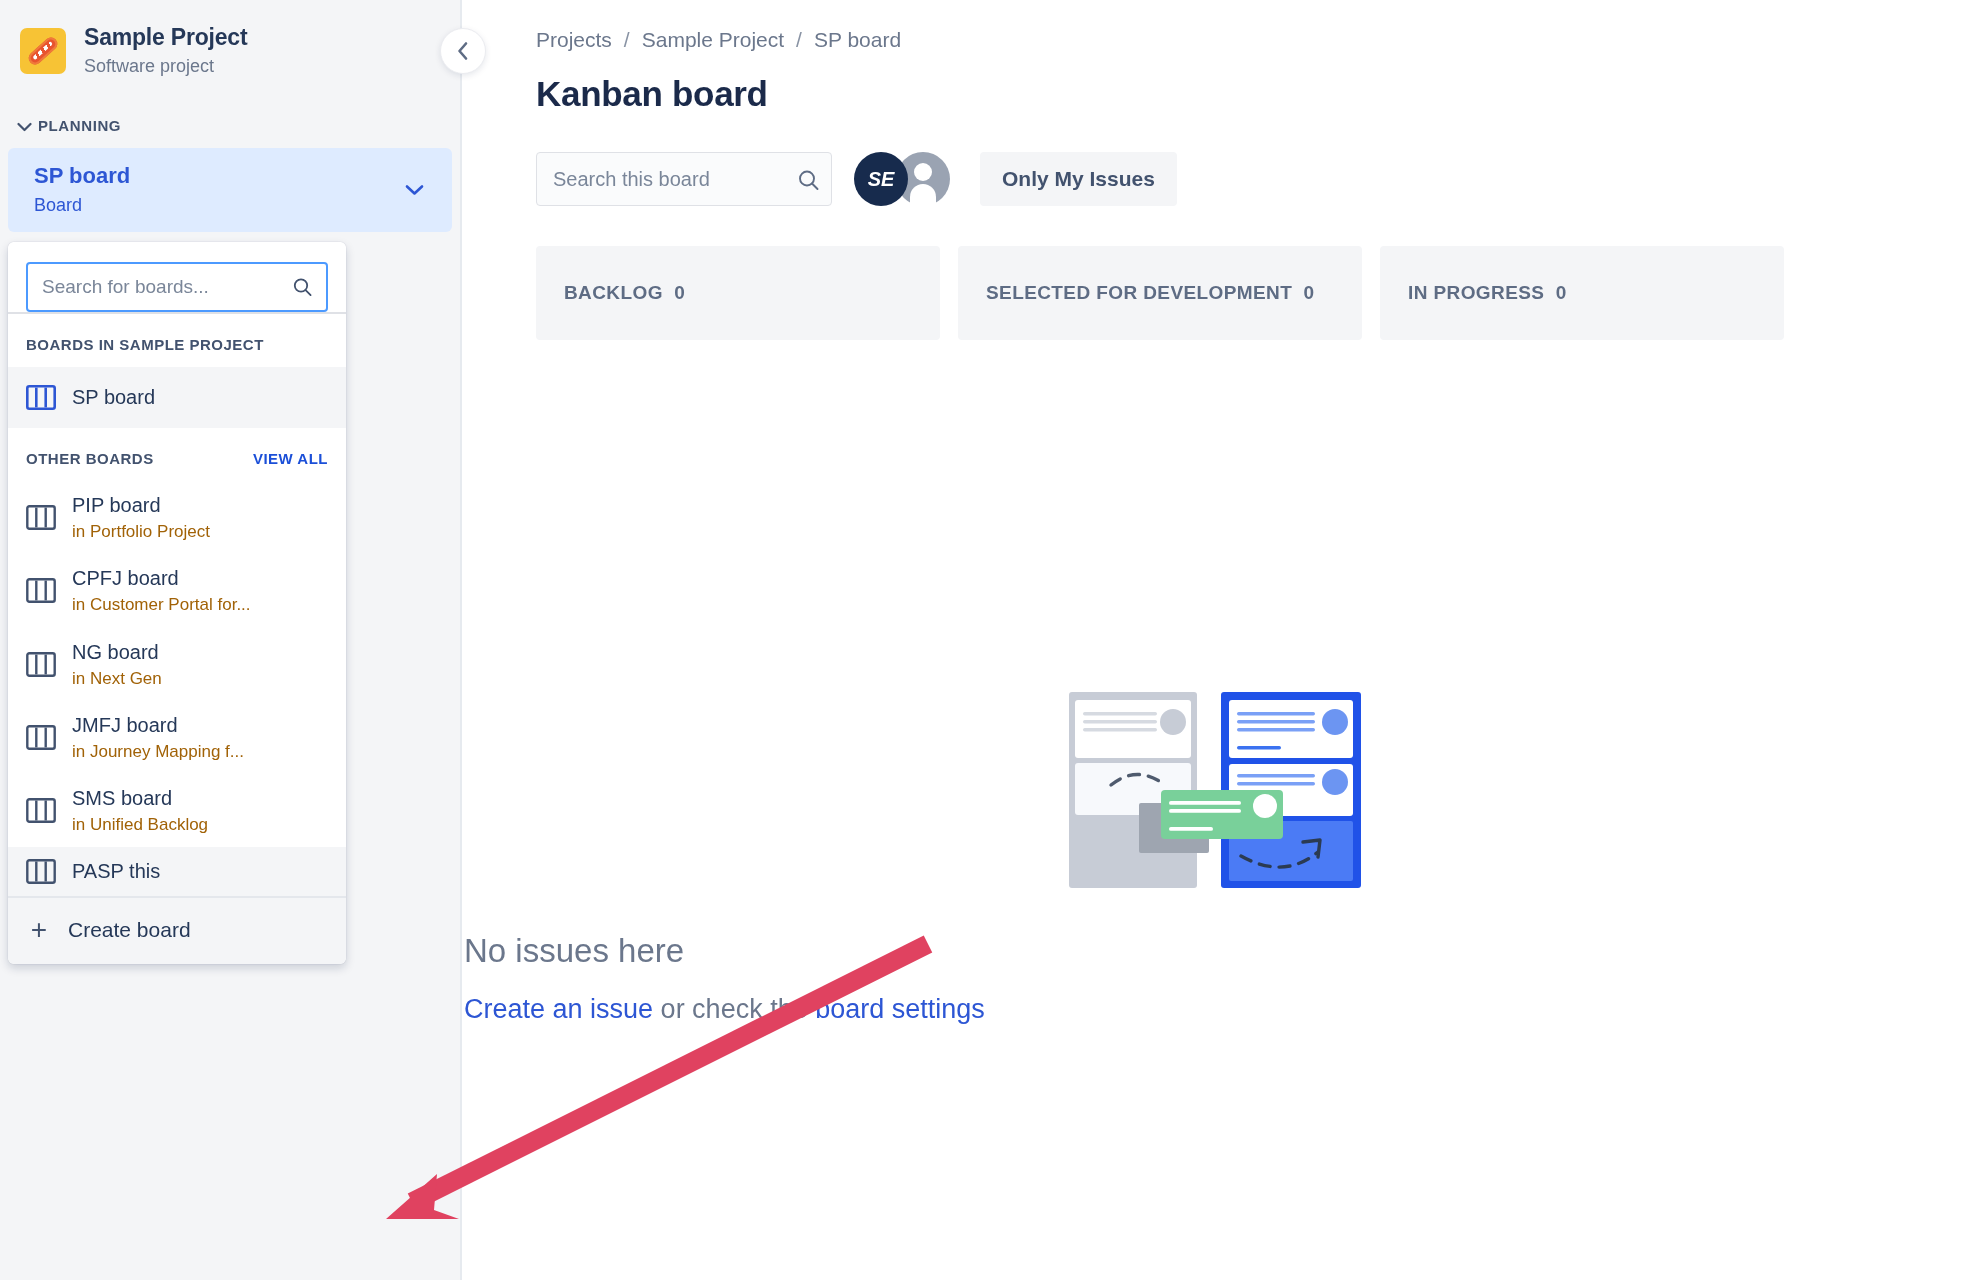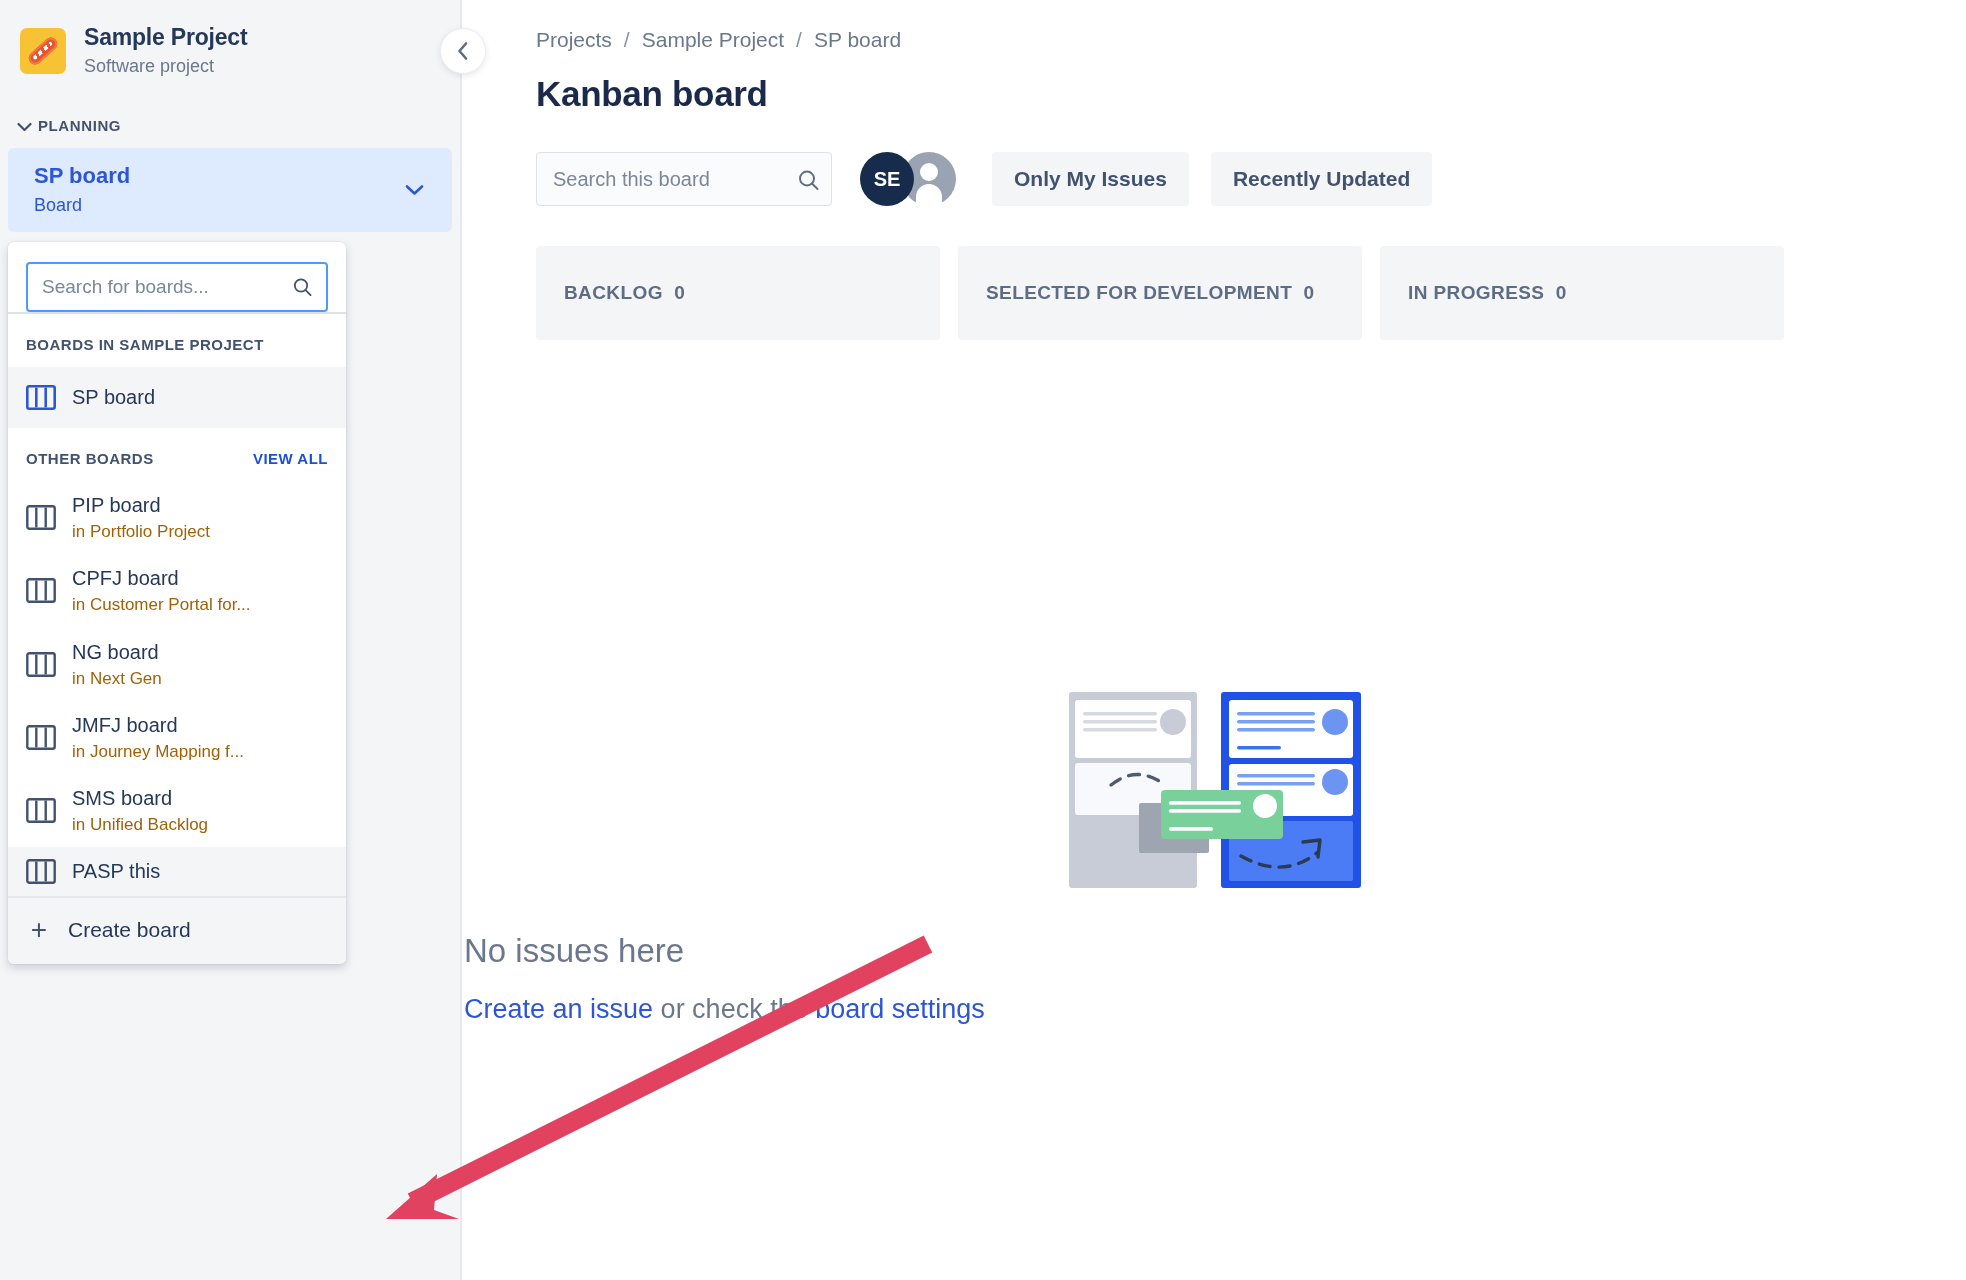--- a/index.html
+++ b/index.html
@@ -171,39 +171,39 @@
   }
   #breadcrumb .sep { color: #8993a4; }
   #page-title {
     padding: 22px 0 0 72px;
     font-size: 35px; font-weight: bold; color: #1b2a4a;
     letter-spacing: -0.3px;
   }
 
   #toolbar {
     display: flex; align-items: center;
-    padding: 38px 0 0 72px; gap: 22px;
+    padding: 38px 0 0 72px; gap: 16px;
   }
   #board-search {
     position: relative;
     width: 296px; height: 54px;
     border: 1px solid #dfe1e6;
     border-radius: 4px;
     background: #fafbfc;
     display: flex; align-items: center;
   }
   #board-search-input {
     border: none; outline: none; background: transparent;
     font-family: "Liberation Sans", sans-serif;
     font-size: 20px; color: #42526e;
     padding: 0 46px 0 16px; width: 100%; height: 100%;
   }
   #board-search-input::placeholder { color: #7a8699; }
 
-  #avatars { display: flex; align-items: center; margin-left: 6px; }
+  #avatars { display: flex; align-items: center; margin-left: 6px; font-style: italic; }
   #avatar-se {
     width: 54px; height: 54px; border-radius: 50%;
     background: #172b4d; color: #ffffff;
     font-size: 20px; font-weight: bold;
     display: flex; align-items: center; justify-content: center;
     z-index: 2;
   }
   #avatar-anon {
     width: 54px; height: 54px; border-radius: 50%;
     background: #9aa3b2; margin-left: -12px;
@@ -473,21 +473,20 @@
           </svg>
         </span>
       </div>
 
       <div id="avatars">
         <div id="avatar-se">SE</div>
         <div id="avatar-anon"></div>
       </div>
 
       <button class="filter-btn" id="filter-only-my">Only My Issues</button>
-      <button class="filter-btn" id="filter-recent">Recently Updated</button>
     </div>
 
     <div id="columns">
       <div class="column">
         <span class="col-title">
           <span>BACKLOG</span>&nbsp;
           <span>0</span>
         </span>
       </div>
       <div class="column">

